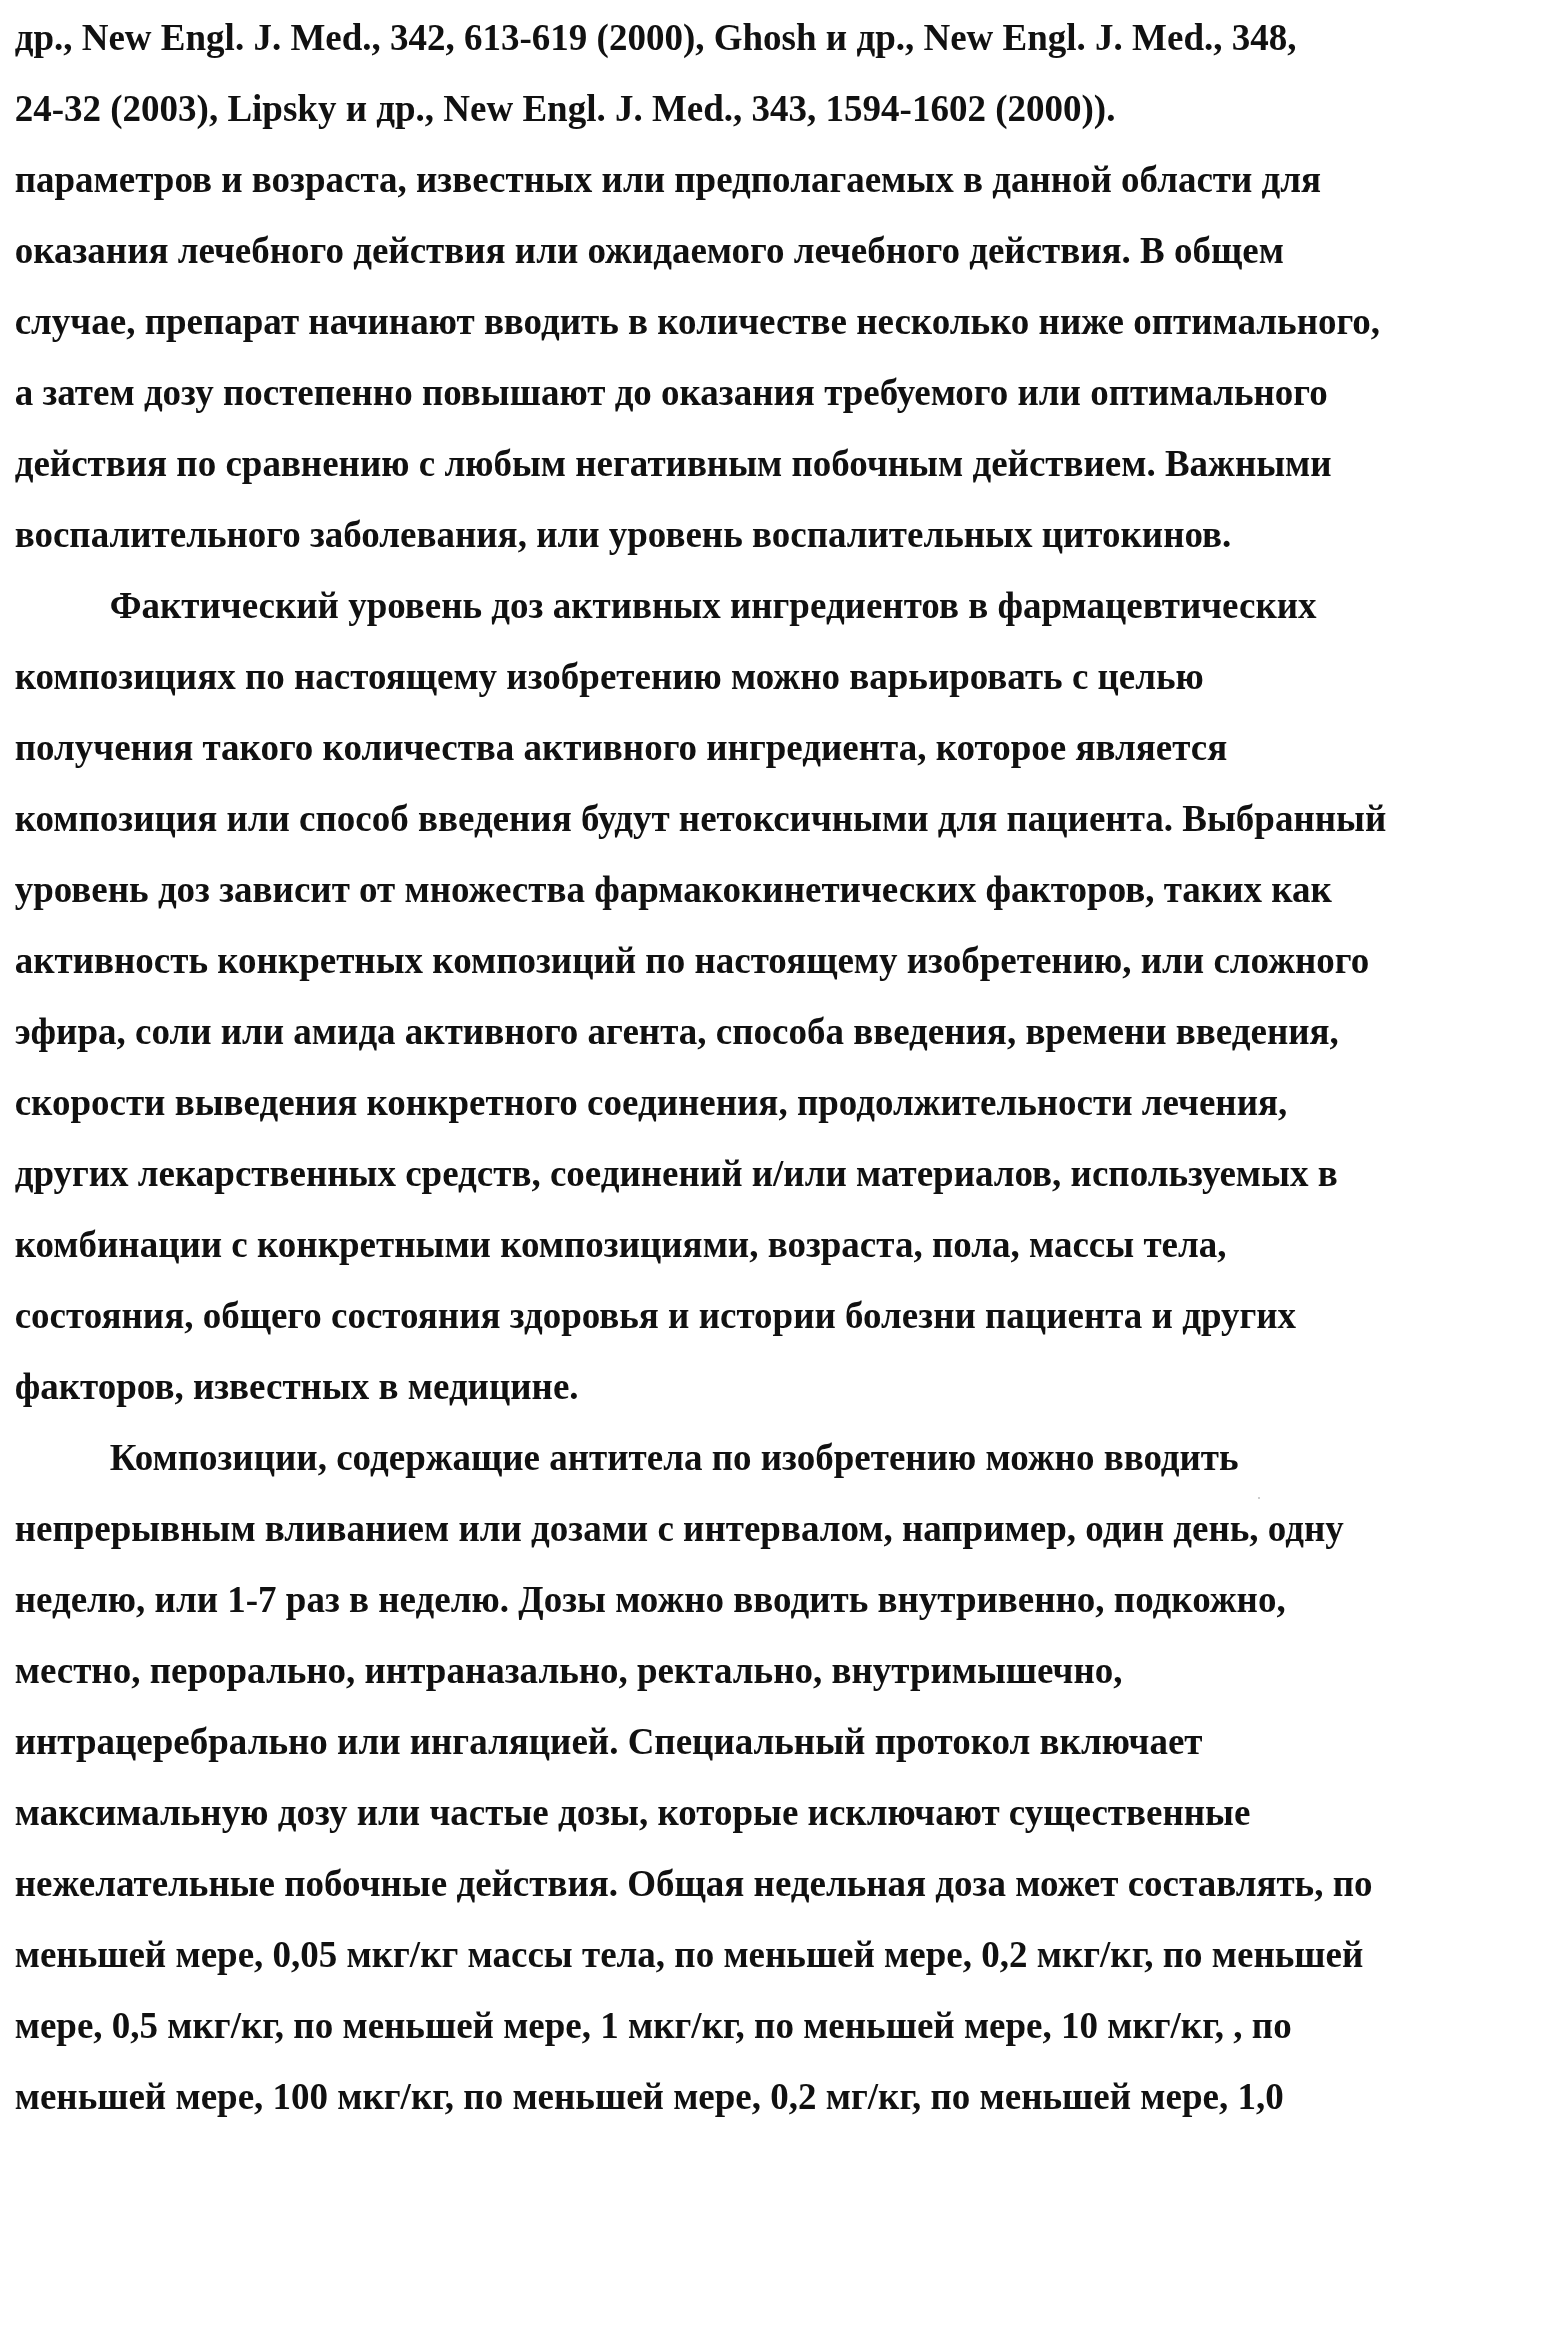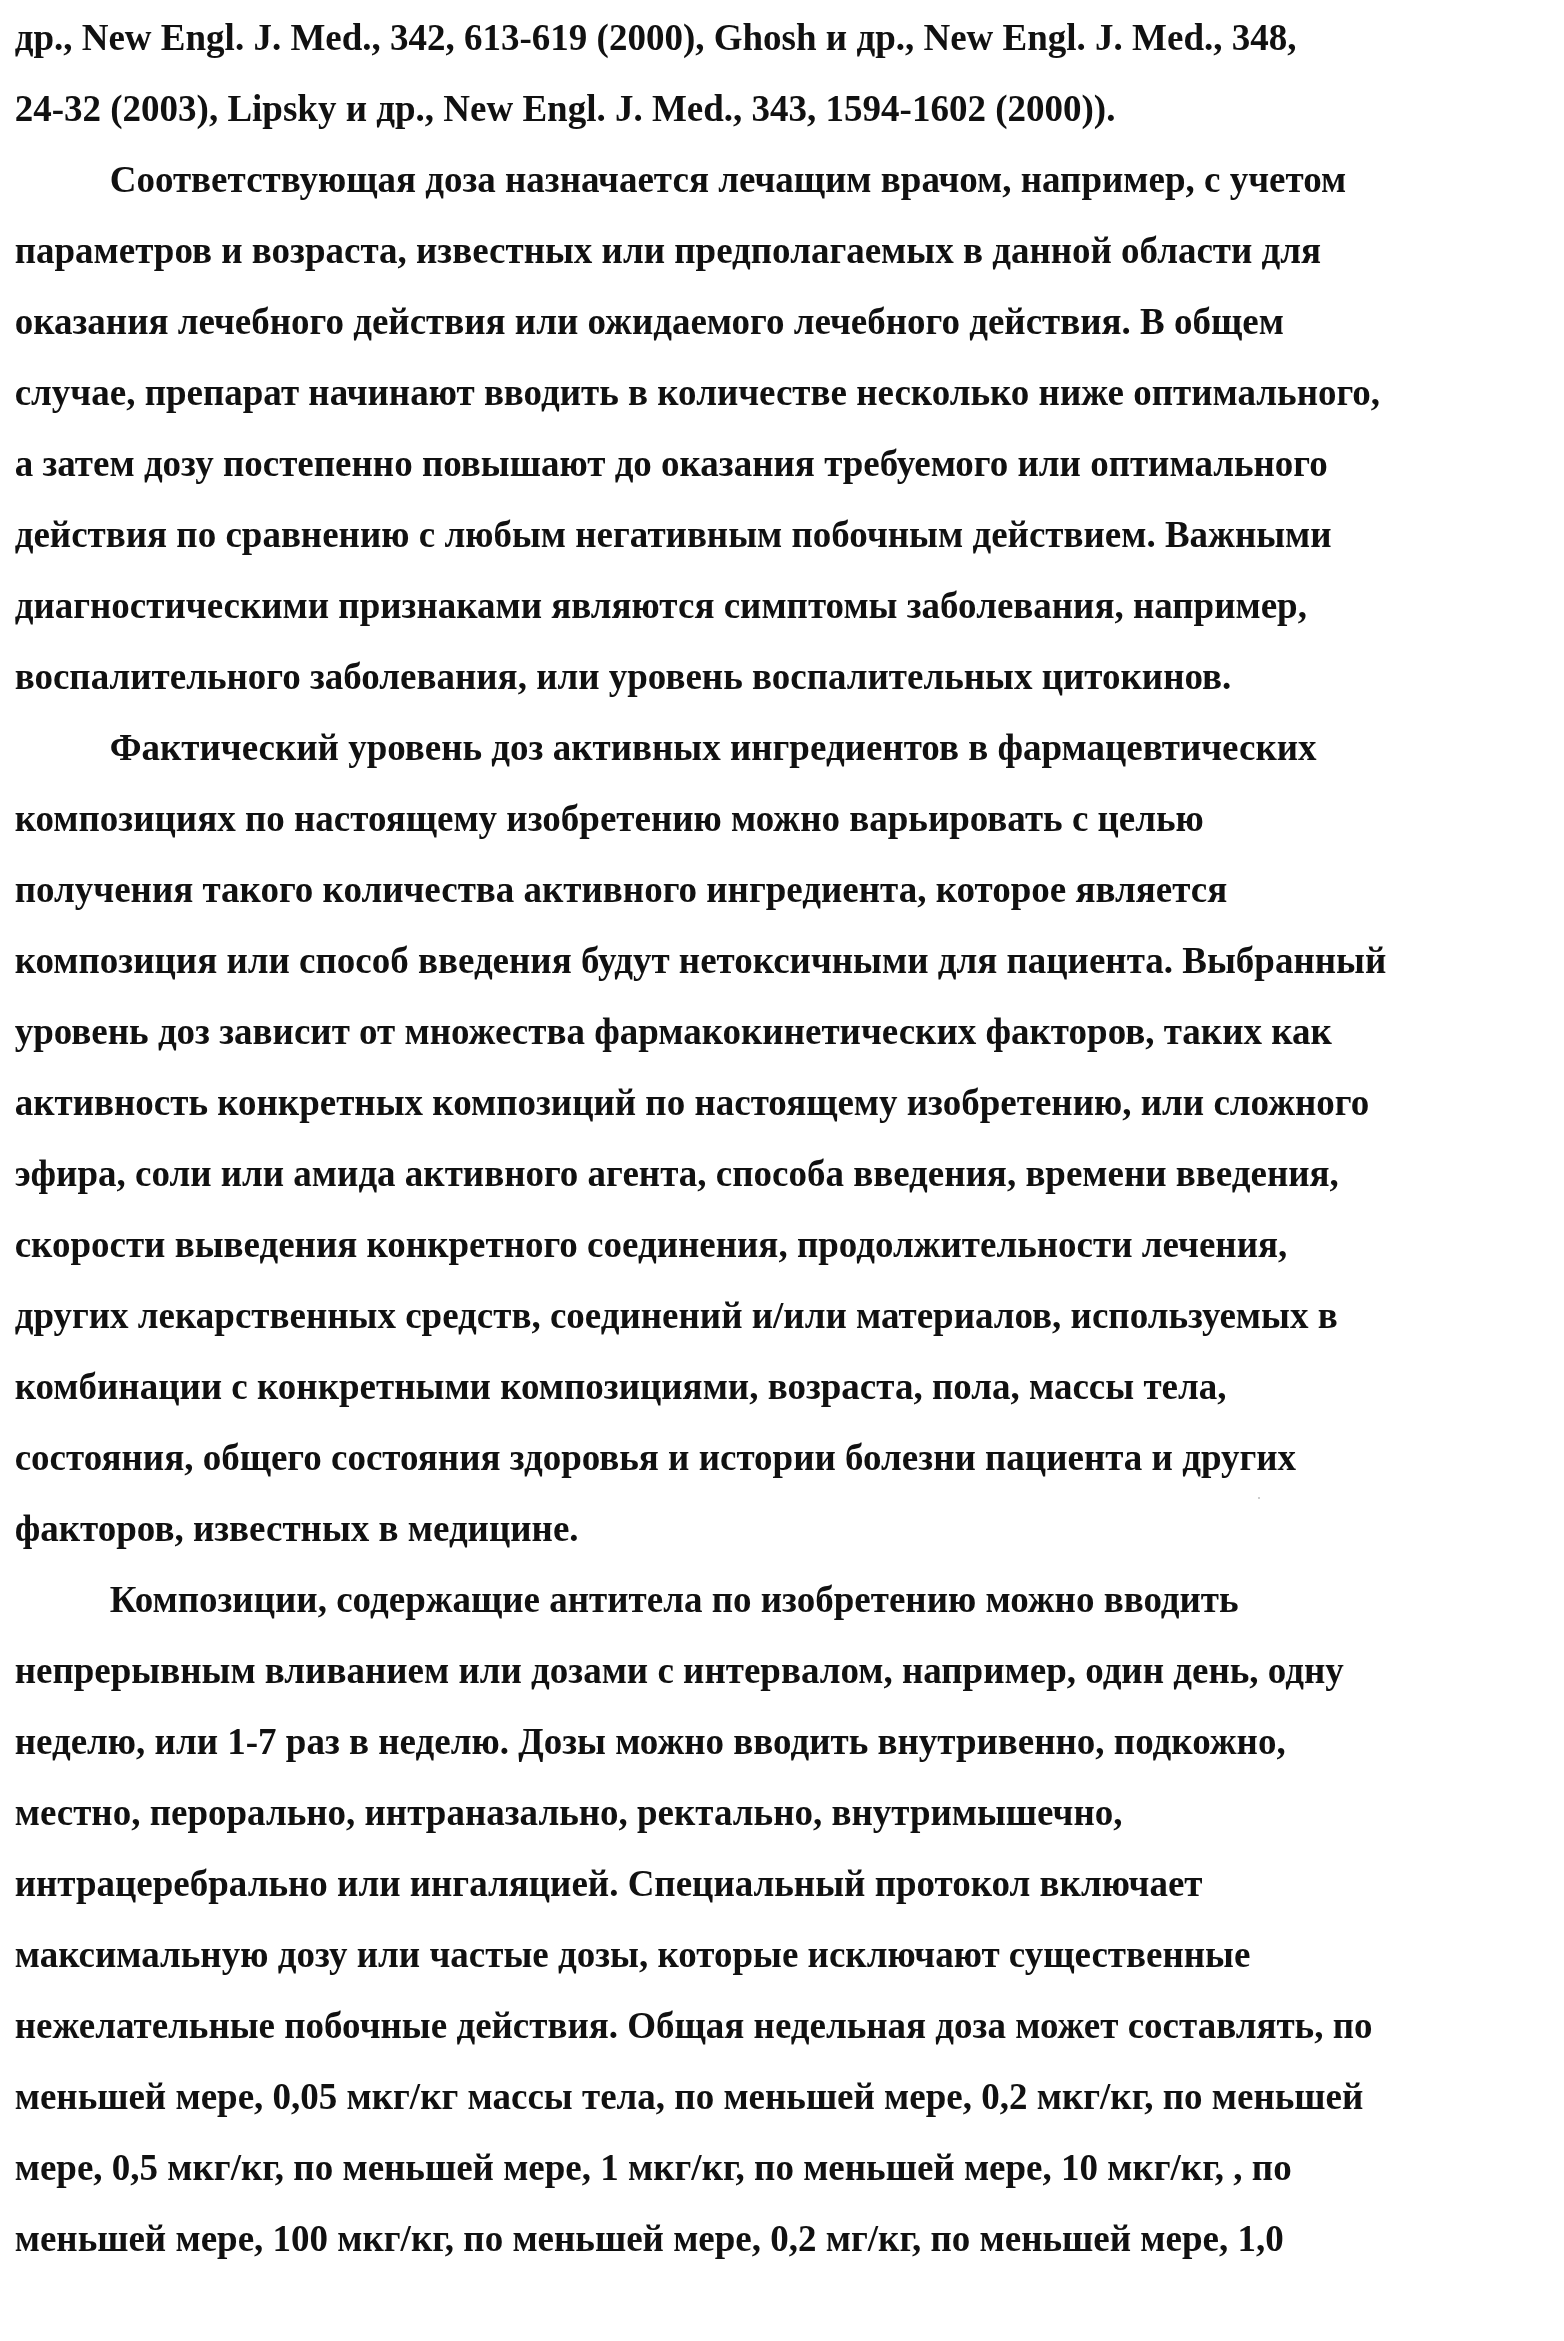--- a/index.html
+++ b/index.html
@@ -12,27 +12,25 @@
   .line { display: block; white-space: nowrap; height: 71px; font-weight: bold; }
   .line.indent { padding-left: 95px; }
   .speck { position: absolute; left: 1258px; top: 1497px; width: 2.4px; height: 2.4px; background: #bbbbbb; border-radius: 50%; }
 </style>
 </head>
 <body>
 
 <div class="page" id="page">
     <div class="line">др., New Engl. J. Med., 342, 613-619 (2000), Ghosh и др., New Engl. J. Med., 348,</div>
     <div class="line">24-32 (2003), Lipsky и др., New Engl. J. Med., 343, 1594-1602 (2000)).</div>
-    <div class="line indent">Соответствующая доза назначается лечащим врачом, например, с учетом</div>
     <div class="line">параметров и возраста, известных или предполагаемых в данной области для</div>
     <div class="line">оказания лечебного действия или ожидаемого лечебного действия. В общем</div>
     <div class="line">случае, препарат начинают вводить в количестве несколько ниже оптимального,</div>
     <div class="line">а затем дозу постепенно повышают до оказания требуемого или оптимального</div>
     <div class="line">действия по сравнению с любым негативным побочным действием. Важными</div>
-    <div class="line">диагностическими признаками являются симптомы заболевания, например,</div>
     <div class="line">воспалительного заболевания, или уровень воспалительных цитокинов.</div>
     <div class="line indent">Фактический уровень доз активных ингредиентов в фармацевтических</div>
     <div class="line">композициях по настоящему изобретению можно варьировать с целью</div>
     <div class="line">получения такого количества активного ингредиента, которое является</div>
     <div class="line">композиция или способ введения будут нетоксичными для пациента. Выбранный</div>
     <div class="line">уровень доз зависит от множества фармакокинетических факторов, таких как</div>
     <div class="line">активность конкретных композиций по настоящему изобретению, или сложного</div>
     <div class="line">эфира, соли или амида активного агента, способа введения, времени введения,</div>
     <div class="line">скорости выведения конкретного соединения, продолжительности лечения,</div>
     <div class="line">других лекарственных средств, соединений и/или материалов, используемых в</div>

